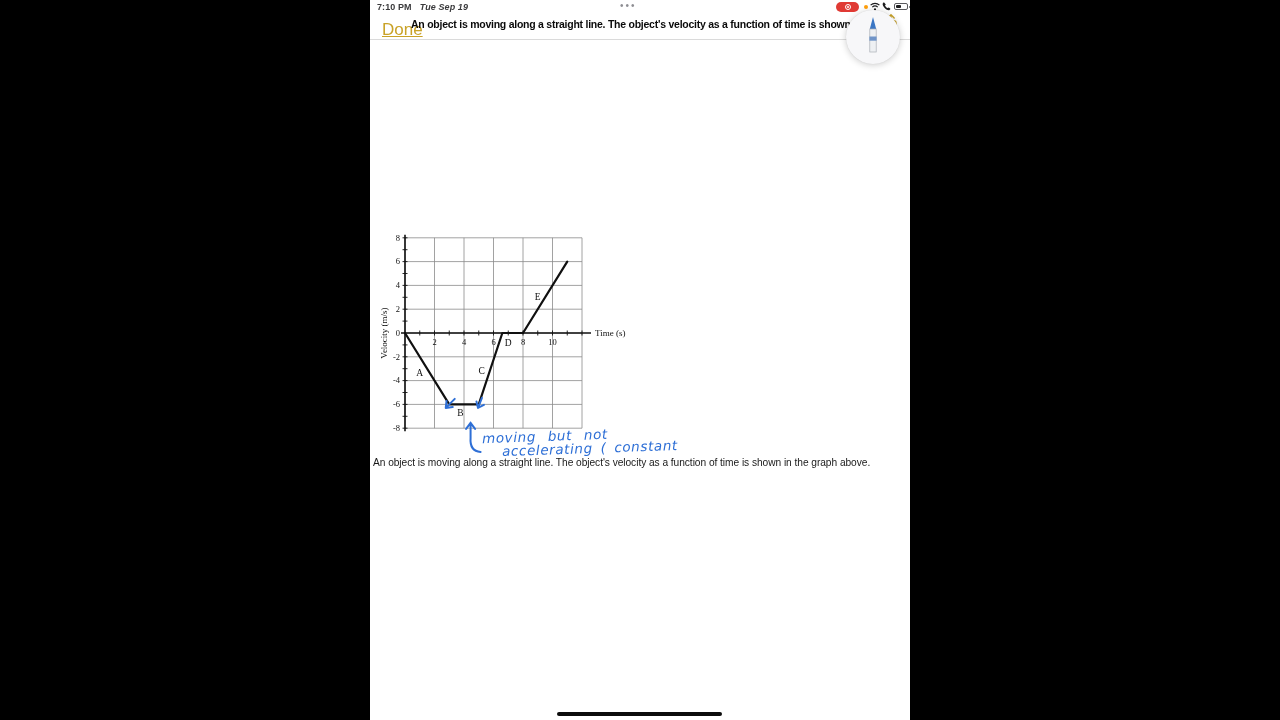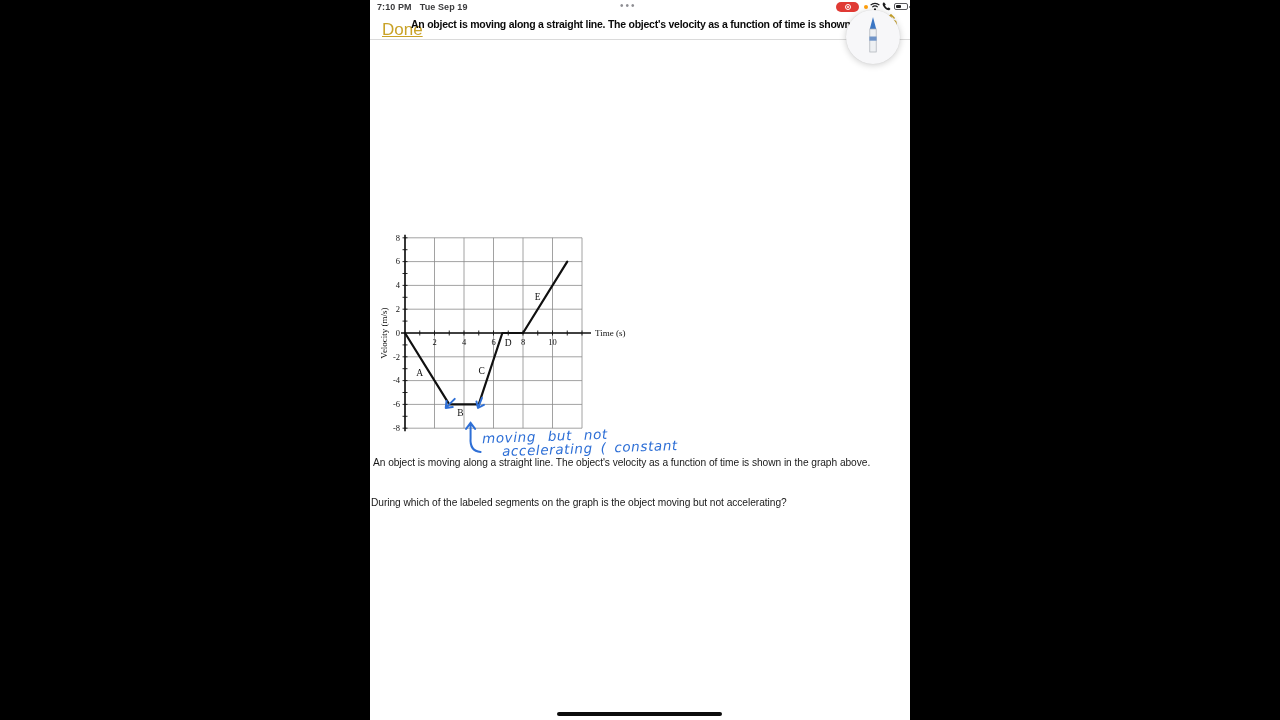--- a/index.html
+++ b/index.html
@@ -5,21 +5,21 @@
   * { margin:0; padding:0; box-sizing:border-box; }
   html,body { width:1280px; height:720px; background:#000; overflow:hidden;
               font-family:"Liberation Sans", sans-serif; }
   #stage { position:relative; width:1280px; height:720px; background:#000; }
   #content { position:absolute; left:370px; top:0; width:540px; height:720px;
              background:#fff; overflow:hidden; }
 
   
   .statusbar-left { position:absolute; left:7px; top:2px; font-size:9px;
                     font-weight:600; color:#3a3a3c; letter-spacing:.1px; }
-  .statusbar-left .date { margin-left:8px; font-weight:600; }
+  .statusbar-left .date { margin-left:8px; font-weight:600;font-style:italic; }
   .center-dots { position:absolute; left:250px; top:0px; font-size:10px;
                  color:#8e8e93; letter-spacing:2px; }
   .rec-pill { position:absolute; left:466px; top:2px; width:23px; height:10px;
               background:#e03a34; border-radius:5px; z-index:6; }
   .rec-glyph { position:absolute; left:9px; top:2px; width:6px; height:6px;
                border:1px solid #fff; border-radius:50%; }
   .rec-glyph::after { content:""; position:absolute; left:1px; top:1px;
                width:2px; height:2px; background:#fff; border-radius:50%; }
   .mic-dot { position:absolute; left:494px; top:5px; width:4px; height:4px;
              background:#ff9f0a; border-radius:50%; }
@@ -187,17 +187,16 @@
           <path d="M76.75,168.9 L67.75,177.9 M67.75,177.9 l7,-0.8 M67.75,177.9 l0.8,-7" stroke="#2E6FD6" stroke-width="2" fill="none" stroke-linecap="round" stroke-linejoin="round"></path>
           <path d="M103.95,167.9 L99.95,177.9 M99.95,177.9 l6,-3 M99.95,177.9 l-1.5,-6.5" stroke="#2E6FD6" stroke-width="2" fill="none" stroke-linecap="round" stroke-linejoin="round"></path>
           <path d="M102.575,222 Q91.575,221 92.575,208 L92.575,192.845 M92.575,192.845 l-4.5,6 M92.575,192.845 l4.5,6" stroke="#2E6FD6" stroke-width="2" fill="none" stroke-linecap="round" stroke-linejoin="round"></path>
         </svg>
     </div>
 
     <div class="hw hw1">moving but not</div>
     <div class="hw hw2">accelerating ( constant</div>
 
     <div class="para para1">An object is moving along a straight line. The object's velocity as a function of time is shown in the graph above.</div>
-    <div class="para para2">During which of the labeled segments on the graph is the object moving but not accelerating?</div>
 
     <div class="home-indicator"></div>
   </div>
 </div>
 
 </body></html>

